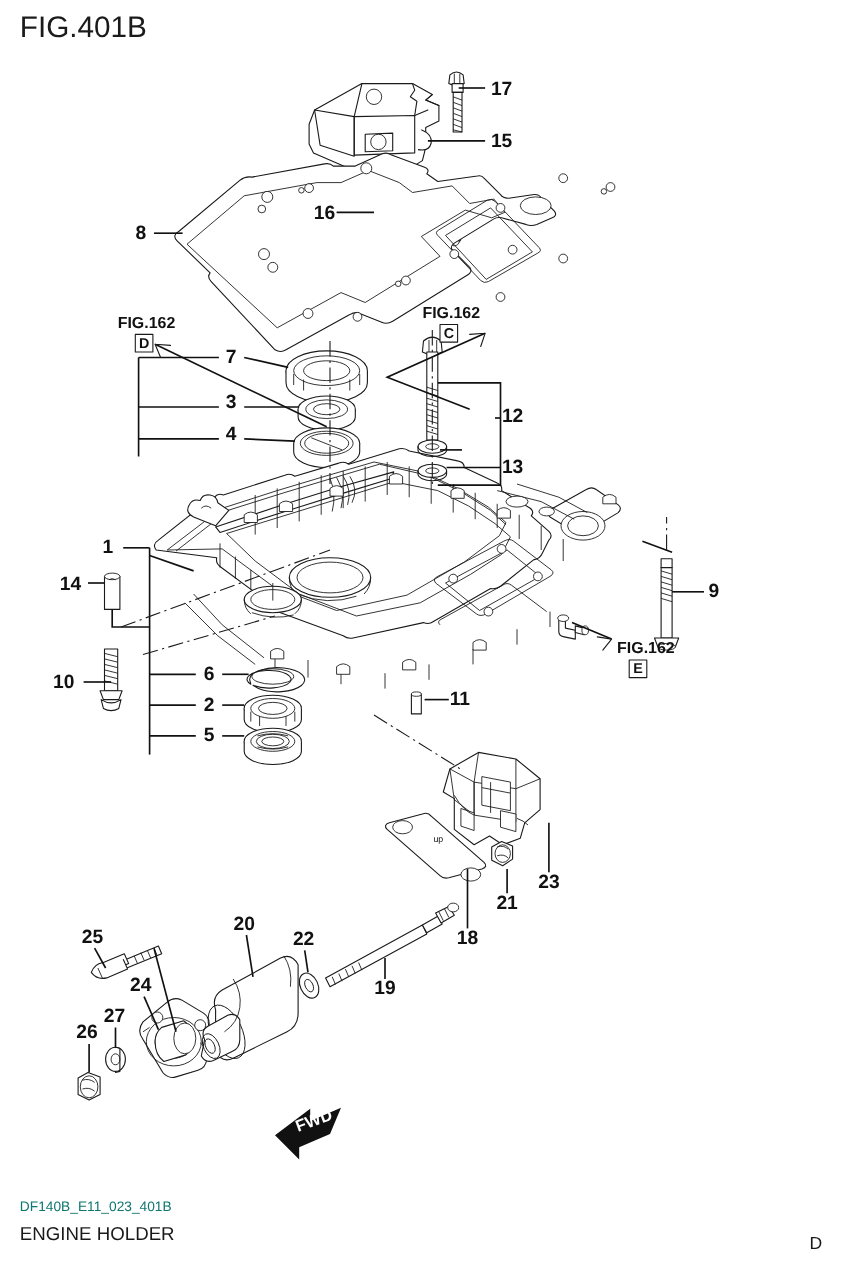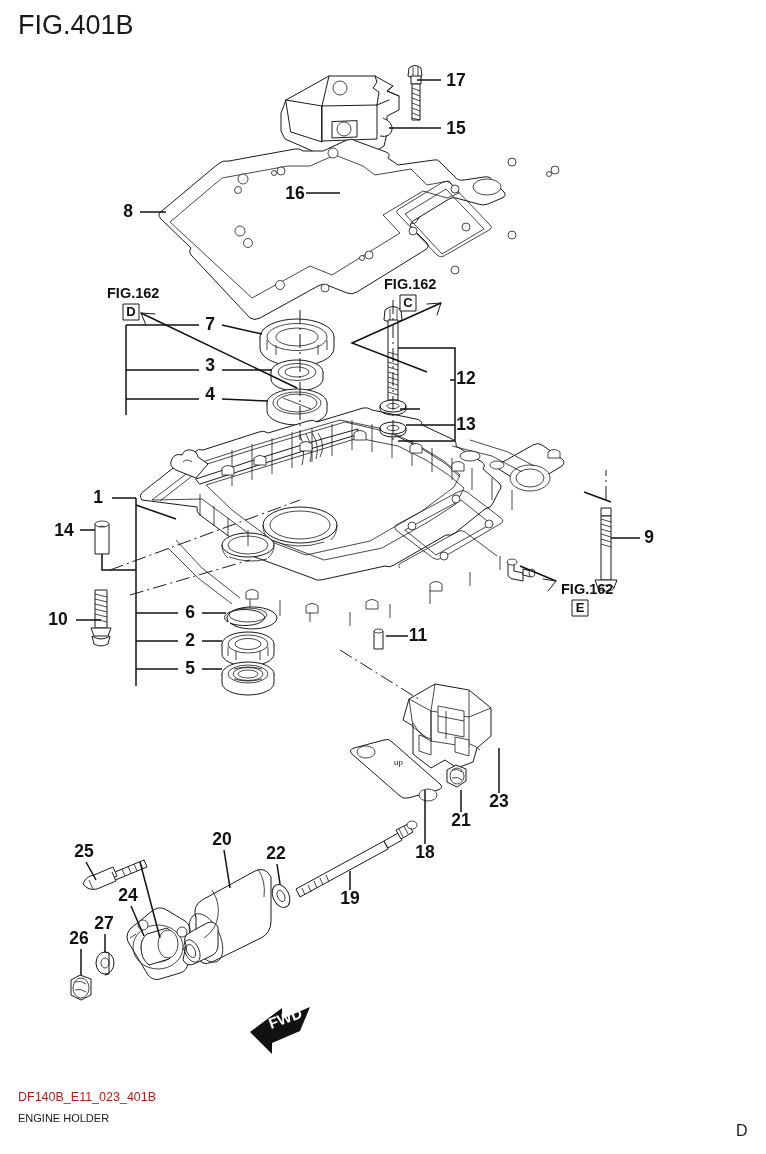--- a/index.html
+++ b/index.html
@@ -30,28 +30,28 @@
     font-weight: 400;
     letter-spacing: 0px;
     color: #1a1a1a;
     white-space: nowrap;
   }
   .footer-code {
     position: absolute;
     left: 18px;
     top: 1090px;
     font-size: 12.5px;
-    color: #b91c1c;
+    color: #0f766e;
     white-space: nowrap;
   }
   .footer-name {
     position: absolute;
     left: 18px;
     top: 1112px;
-    font-size: 11px;
+    font-size: 17px;
     color: #1a1a1a;
     white-space: nowrap;
   }
   .page-letter {
     position: absolute;
     left: 736px;
     top: 1122px;
     font-size: 16px;
     color: #1a1a1a;
   }

